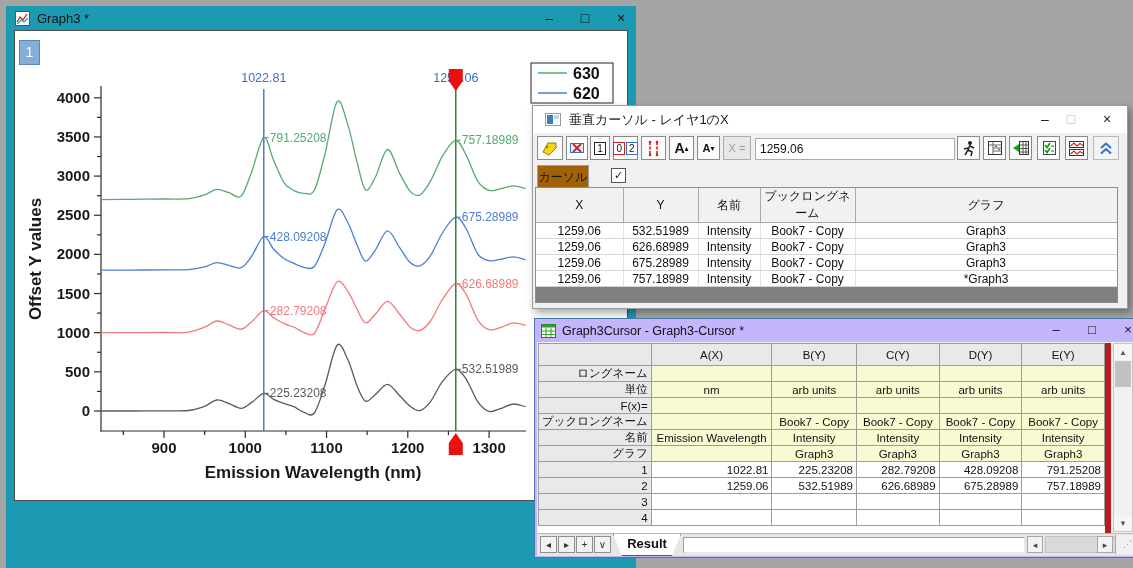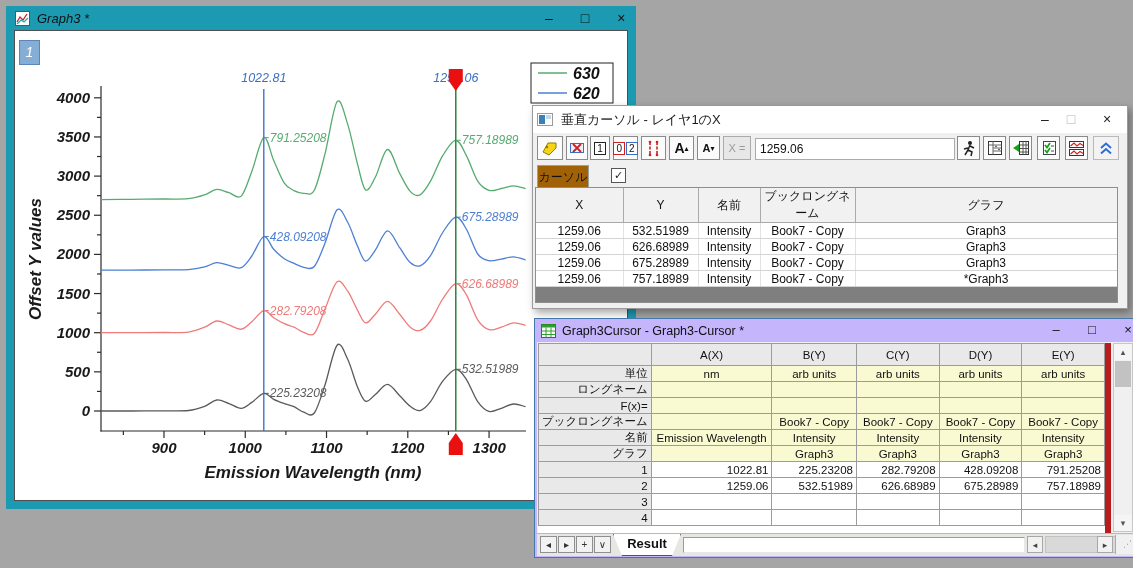--- a/index.html
+++ b/index.html
@@ -1,29 +1,29 @@
 <!DOCTYPE html>
 <html><head>
 <meta charset="utf-8">
 <style>
   html,body{margin:0;padding:0;background:#a5a5a5;font-family:"Liberation Sans",sans-serif;}
   #screen{position:relative;width:1133px;height:568px;background:#a5a5a5;overflow:hidden;}
 
   
-  .win-graph{position:absolute;left:6px;top:6px;width:630px;height:503px;background:#1b9ab1;z-index:1;font-style:italic;}
+  .win-graph{position:absolute;left:6px;top:6px;width:630px;height:562px;background:#1b9ab1;z-index:1;}
   .win-graph .titlebar{height:24px;display:flex;align-items:center;padding-left:9px;color:#111;font-size:13px;}
   .win-graph .title{margin-left:7px;}
   .wctl{position:absolute;top:2px;width:26px;height:20px;text-align:center;font-size:14px;line-height:20px;color:#101010;cursor:default;}
   .win-graph .content{position:absolute;left:8px;top:24px;width:614px;height:471px;background:#fff;border:1px solid #4e4e4e;box-sizing:border-box;}
   .layer-badge{position:absolute;left:4px;top:9px;width:19px;height:23px;background:#85aed6;border:1px solid #5c87b5;color:#fff;font-size:14px;text-align:center;line-height:23px;}
   #chart-svg{position:absolute;left:0;top:0;}
 
   
   .win-dialog{position:absolute;left:532px;top:105px;width:596px;height:204px;background:#f0f0f0;border:1px solid #9a9a9a;box-sizing:border-box;box-shadow:3px 4px 8px rgba(0,0,0,.35);z-index:2;}
-  .win-dialog .titlebar{position:relative;height:27px;background:#ffffff;display:flex;align-items:center;padding-left:4px;font-size:13px;color:#1a1a1a;}
+  .win-dialog .titlebar{position:relative;height:27px;background:#ffffff;display:flex;align-items:center;padding-left:12px;font-size:13px;color:#1a1a1a;}
   .win-dialog .title{margin-left:8px;}
   .dctl{position:absolute;top:3px;width:24px;height:20px;text-align:center;font-size:14px;line-height:20px;color:#222;}
   .dctl.disabled{color:#b5b5b5;}
   .dlg-toolbar{position:absolute;left:0;top:27px;width:100%;height:31px;}
   .tb-btn{position:absolute;top:3px;height:24px;box-sizing:border-box;border:1px solid #8a8a8a;background:#fbfbfb;padding:0;margin:0;font-family:"Liberation Sans",sans-serif;display:flex;align-items:center;justify-content:center;}
   .tb-btn.noborder{border-color:#b9b9b9;}
   .tb-btn.disabled{background:#e7e7e7;color:#9a9a9a;border-color:#ababab;font-size:11px;}
   .tb-input{position:absolute;top:5px;height:20px;border:1px solid #ababab;font-size:12px;padding:0 4px;font-family:"Liberation Sans",sans-serif;color:#111;}
   .mini-box{display:inline-block;border:1px solid #222;font-size:10px;line-height:11px;padding:0 2px;background:#fff;color:#111;}
   .a-glyph{font-weight:bold;font-size:14px;color:#111;}
@@ -343,34 +343,34 @@
                 <th></th>
                 <th>A(X)</th>
                 <th>B(Y)</th>
                 <th>C(Y)</th>
                 <th>D(Y)</th>
                 <th>E(Y)</th>
               </tr>
             </thead>
           <tbody id="ws-tbody">
               <tr class="lblrow">
+                <td class="rowhead">ロングネーム</td>
+                <td class="cell"></td>
+                <td class="cell"></td>
+                <td class="cell"></td>
+                <td class="cell"></td>
+                <td class="cell"></td>
+              </tr>
+              <tr class="lblrow">
                 <td class="rowhead">単位</td>
                 <td class="cell">nm</td>
                 <td class="cell">arb units</td>
                 <td class="cell">arb units</td>
                 <td class="cell">arb units</td>
                 <td class="cell">arb units</td>
-              </tr>
-              <tr class="lblrow">
-                <td class="rowhead">ロングネーム</td>
-                <td class="cell"></td>
-                <td class="cell"></td>
-                <td class="cell"></td>
-                <td class="cell"></td>
-                <td class="cell"></td>
               </tr>
               <tr class="lblrow">
                 <td class="rowhead">F(x)=</td>
                 <td class="cell"></td>
                 <td class="cell"></td>
                 <td class="cell"></td>
                 <td class="cell"></td>
                 <td class="cell"></td>
               </tr>
               <tr class="lblrow">

